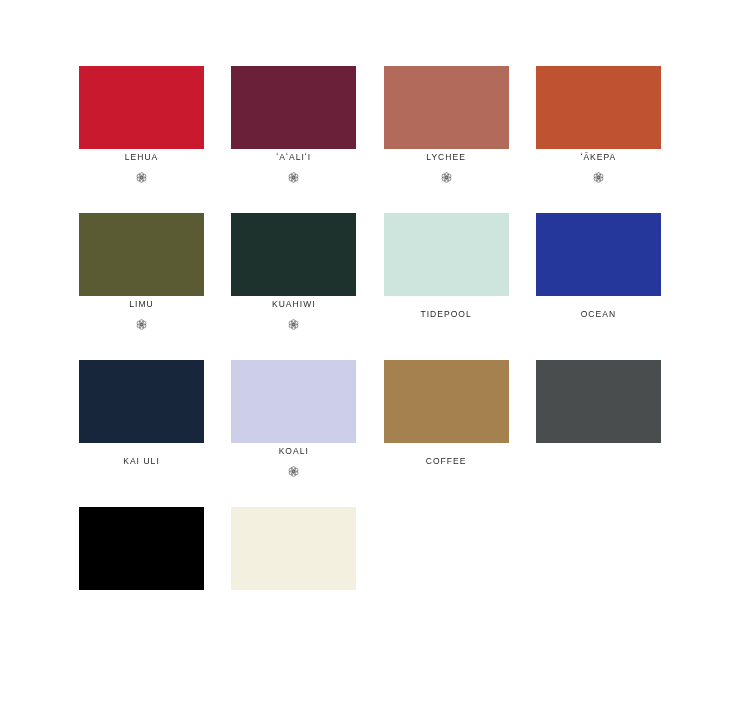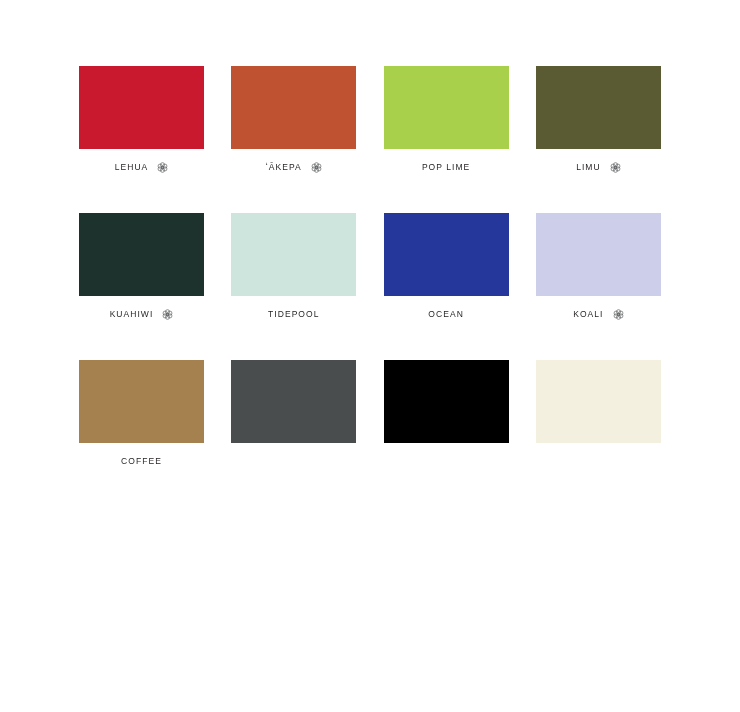--- a/index.html
+++ b/index.html
@@ -42,22 +42,22 @@
   .swatch-chip {
     width: 125px;
     height: 83px;
     display: block;
   }
 
   .swatch-caption {
     margin-top: 12px;
     height: 12px;
     display: flex;
-    flex-direction: row;
-    align-items: flex-end;
+    flex-direction: column;
+    align-items: center;
     justify-content: center;
     gap: 9px;
     white-space: nowrap;
   }
 
   .swatch-name {
     font-family: "Liberation Sans", sans-serif;
     font-size: 8.5px;
     letter-spacing: 1.05px;
     color: #231f20;
@@ -96,45 +96,77 @@
                 <circle cx="12.00" cy="18.00" r="4.50"></circle>
                 <circle cx="6.80" cy="15.00" r="4.50"></circle>
                 <circle cx="6.80" cy="9.00" r="4.50"></circle>
                 <circle cx="12" cy="12" r="3.1"></circle>
               </g>
             </svg>
           </span>
         </div>
       </div>
       <div class="swatch-cell">
+        <div class="swatch-chip" style="background-color: rgb(107, 32, 57);"></div>
+        <div class="swatch-caption">
+          <span class="swatch-name">ʻAʻALIʻI</span>
+          <span class="flower-icon">
+            <svg viewBox="0 0 24 24">
+              <g fill="none" stroke="#58595b" stroke-width="1.4">
+                <circle cx="12.00" cy="6.00" r="4.50"></circle>
+                <circle cx="17.20" cy="9.00" r="4.50"></circle>
+                <circle cx="17.20" cy="15.00" r="4.50"></circle>
+                <circle cx="12.00" cy="18.00" r="4.50"></circle>
+                <circle cx="6.80" cy="15.00" r="4.50"></circle>
+                <circle cx="6.80" cy="9.00" r="4.50"></circle>
+                <circle cx="12" cy="12" r="3.1"></circle>
+              </g>
+            </svg>
+          </span>
+        </div>
+      </div>
+      <div class="swatch-cell">
+        <div class="swatch-chip" style="background-color: rgb(178, 106, 91);"></div>
+        <div class="swatch-caption">
+          <span class="swatch-name">LYCHEE</span>
+          <span class="flower-icon">
+            <svg viewBox="0 0 24 24">
+              <g fill="none" stroke="#58595b" stroke-width="1.4">
+                <circle cx="12.00" cy="6.00" r="4.50"></circle>
+                <circle cx="17.20" cy="9.00" r="4.50"></circle>
+                <circle cx="17.20" cy="15.00" r="4.50"></circle>
+                <circle cx="12.00" cy="18.00" r="4.50"></circle>
+                <circle cx="6.80" cy="15.00" r="4.50"></circle>
+                <circle cx="6.80" cy="9.00" r="4.50"></circle>
+                <circle cx="12" cy="12" r="3.1"></circle>
+              </g>
+            </svg>
+          </span>
+        </div>
+      </div>
+      <div class="swatch-cell">
         <div class="swatch-chip" style="background-color: rgb(190, 82, 49);"></div>
         <div class="swatch-caption">
           <span class="swatch-name">ʻĀKEPA</span>
           <span class="flower-icon">
             <svg viewBox="0 0 24 24">
               <g fill="none" stroke="#58595b" stroke-width="1.4">
                 <circle cx="12.00" cy="6.00" r="4.50"></circle>
                 <circle cx="17.20" cy="9.00" r="4.50"></circle>
                 <circle cx="17.20" cy="15.00" r="4.50"></circle>
                 <circle cx="12.00" cy="18.00" r="4.50"></circle>
                 <circle cx="6.80" cy="15.00" r="4.50"></circle>
                 <circle cx="6.80" cy="9.00" r="4.50"></circle>
                 <circle cx="12" cy="12" r="3.1"></circle>
               </g>
             </svg>
           </span>
         </div>
       </div>
       <div class="swatch-cell">
-        <div class="swatch-chip" style="background-color: rgb(168, 208, 74);"></div>
-        <div class="swatch-caption">
-          <span class="swatch-name">POP LIME</span>
-        </div>
-      </div>
-      <div class="swatch-cell">
         <div class="swatch-chip" style="background-color: rgb(90, 90, 51);"></div>
         <div class="swatch-caption">
           <span class="swatch-name">LIMU</span>
           <span class="flower-icon">
             <svg viewBox="0 0 24 24">
               <g fill="none" stroke="#58595b" stroke-width="1.4">
                 <circle cx="12.00" cy="6.00" r="4.50"></circle>
                 <circle cx="17.20" cy="9.00" r="4.50"></circle>
                 <circle cx="17.20" cy="15.00" r="4.50"></circle>
                 <circle cx="12.00" cy="18.00" r="4.50"></circle>
@@ -168,20 +200,26 @@
       <div class="swatch-cell">
         <div class="swatch-chip" style="background-color: rgb(206, 229, 222);"></div>
         <div class="swatch-caption">
           <span class="swatch-name">TIDEPOOL</span>
         </div>
       </div>
       <div class="swatch-cell">
         <div class="swatch-chip" style="background-color: rgb(38, 55, 155);"></div>
         <div class="swatch-caption">
           <span class="swatch-name">OCEAN</span>
+        </div>
+      </div>
+      <div class="swatch-cell">
+        <div class="swatch-chip" style="background-color: rgb(24, 38, 59);"></div>
+        <div class="swatch-caption">
+          <span class="swatch-name">KAI ULI</span>
         </div>
       </div>
       <div class="swatch-cell">
         <div class="swatch-chip" style="background-color: rgb(204, 206, 234);"></div>
         <div class="swatch-caption">
           <span class="swatch-name">KOALI</span>
           <span class="flower-icon">
             <svg viewBox="0 0 24 24">
               <g fill="none" stroke="#58595b" stroke-width="1.4">
                 <circle cx="12.00" cy="6.00" r="4.50"></circle>

